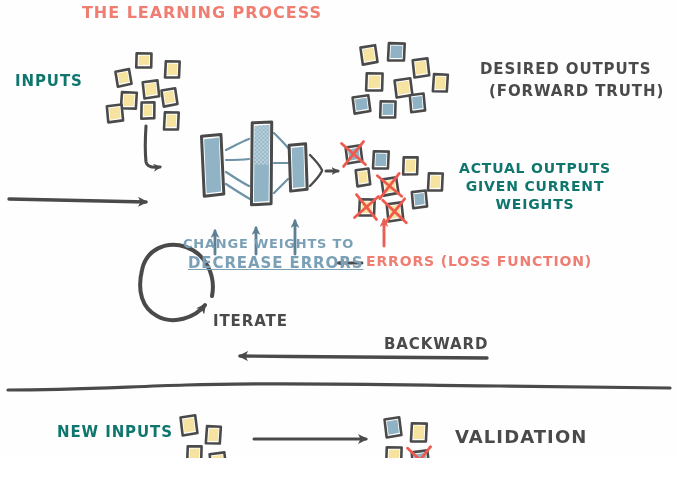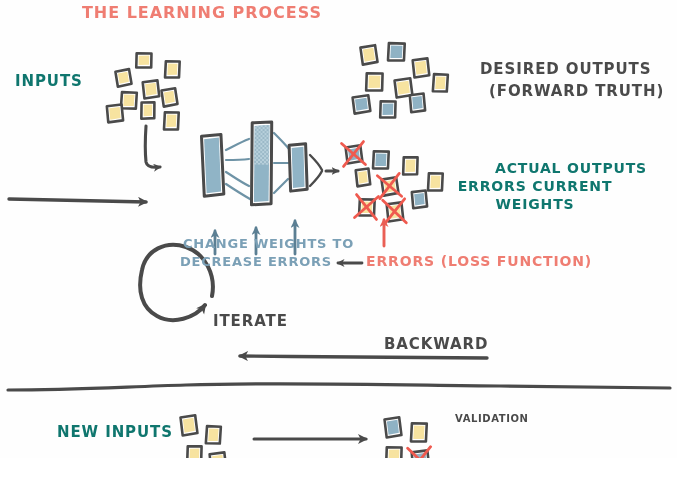--- a/index.html
+++ b/index.html
@@ -305,30 +305,30 @@
   </svg>
 
   <div class="lbl red center" style="left:82px; top:3px; width:228px; font-size:16px;">THE LEARNING PROCESS</div>
 
   <div class="lbl yellow" style="left:15px; top:72px; font-size:15px;">INPUTS</div>
 
 
   <div class="lbl dark" style="left:480px; top:60px; font-size:15px;text-align:right;">DESIRED OUTPUTS</div>
   <div class="lbl dark" style="left:489px; top:82px; font-size:15px;">(FORWARD TRUTH)</div>
 
-  <div class="lbl yellow center" style="left:455px; top:160px; width:160px; font-size:14px;margin-left:36px;">ACTUAL OUTPUTS</div>
-  <div class="lbl yellow center" style="left:455px; top:178px; width:160px; font-size:14px;">ERRORS CURRENT</div>
+  <div class="lbl yellow center" style="left:455px; top:160px; width:160px; font-size:14px;">ACTUAL OUTPUTS</div>
+  <div class="lbl yellow center" style="left:455px; top:178px; width:160px; font-size:14px;">GIVEN CURRENT</div>
   <div class="lbl yellow center" style="left:455px; top:196px; width:160px; font-size:14px;">WEIGHTS</div>
 
   <div class="lbl blue" style="left:183px; top:236px; font-size:13px;">CHANGE WEIGHTS TO</div>
-  <div class="lbl blue" style="left:180px; top:254px; font-size:13px;">DECREASE ERRORS</div>
+  <div class="lbl blue" style="left:188px; top:254px; font-size:15px;text-decoration:underline;">DECREASE ERRORS</div>
 
   <div class="lbl red" style="left:366px; top:253px; font-size:14px;">ERRORS (LOSS FUNCTION)</div>
 
   <div class="lbl dark" style="left:384px; top:335px; font-size:15px;">BACKWARD</div>
 
   <div class="lbl dark" style="left:213px; top:312px; font-size:15px;">ITERATE</div>
 
   <div class="lbl yellow" style="left:57px; top:423px; font-size:15px;">NEW INPUTS</div>
 
-  <div class="lbl dark" style="left:455px; top:413px; font-size:10px;">VALIDATION</div>
+  <div class="lbl dark" style="left:455px; top:426px; font-size:18px;">VALIDATION</div>
 
 </div>
 
 </body></html>

